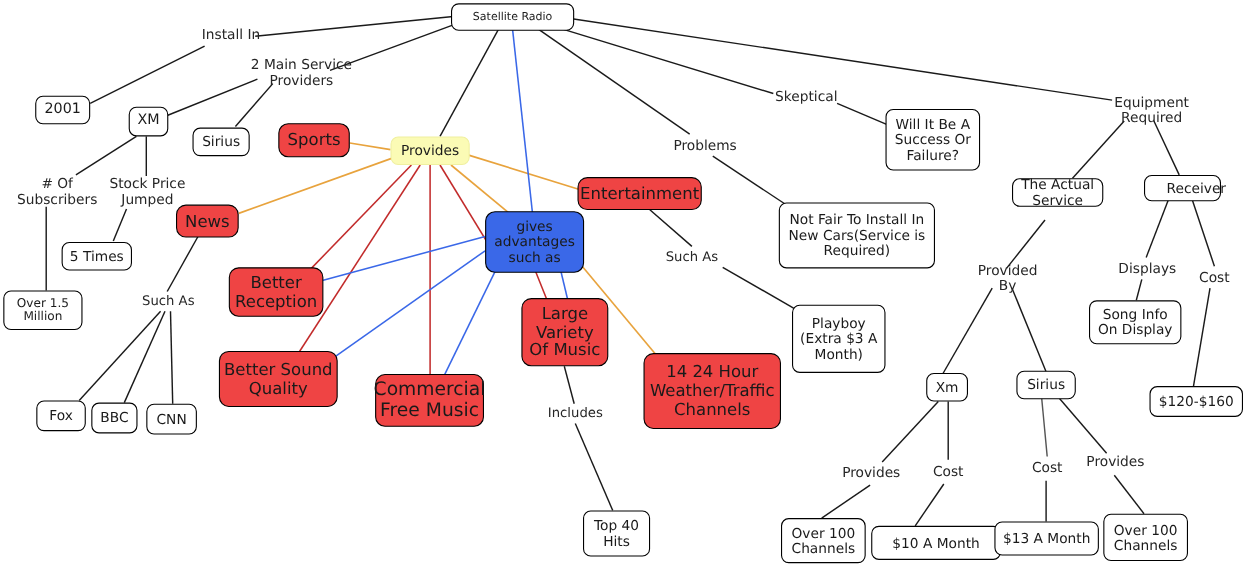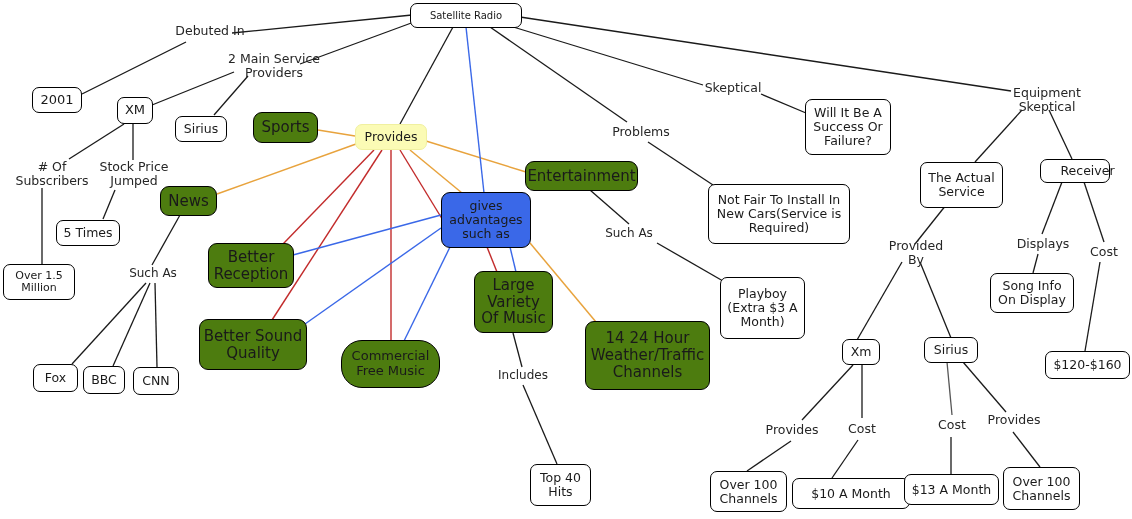--- a/index.html
+++ b/index.html
@@ -34,21 +34,21 @@
     line-height: 1.12;
     color: #1a1a1a;
     white-space: pre-line;
     border-radius: 7px;
   }
   .node.plain {
     background: #ffffff;
     border: 1.3px solid #000000;
   }
   .node.orange {
-    background: #4d7c0f;
+    background: #ef4444;
     border: 1.6px solid #000000;
     border-radius: 9px;
   }
   .node.blue {
     background: #3a68e8;
     border: 1.6px solid #000000;
     border-radius: 9px;
   }
   .node.yellow {
     background: #fbfbb5;
@@ -141,21 +141,21 @@
       <line x1="466" y1="27" x2="484" y2="193"></line>
       <line x1="441" y1="215" x2="293" y2="255"></line>
       <line x1="441" y1="228" x2="305" y2="324"></line>
       <line x1="450" y1="247" x2="404" y2="341"></line>
       <line x1="510" y1="247" x2="516" y2="272"></line>
     </g>
   </svg>
 
   <div class="node plain" style="left:410px; top:3px; width:112px; height:25px; font-size:10px;">Satellite Radio</div>
 
-  <div class="label" style="left:170px; top:22px; width:80px; height:18px; font-size:12.5px;">Debuted In</div>
+  <div class="label" style="left:170px; top:22px; width:80px; height:18px; font-size:12.5px;">Install In</div>
 
   <div class="label" style="left:222px; top:50px; width:104px; height:32px; font-size:12.5px;">2 Main Service
 Providers</div>
 
   <div class="node plain" style="left:32px; top:87px; width:50px; height:26px; font-size:13px;">2001</div>
 
   <div class="node plain" style="left:117px; top:97px; width:36px; height:27px; font-size:13px;">XM</div>
 
   <div class="node plain" style="left:175px; top:116px; width:52px; height:26px; font-size:12.5px;">Sirius</div>
 
@@ -189,21 +189,21 @@
   <div class="node blue" style="left:441px; top:192px; width:90px; height:56px; font-size:12.5px;">gives
 advantages
 such as</div>
 
   <div class="node orange" style="left:208px; top:243px; width:86px; height:45px; font-size:15px;">Better
 Reception</div>
 
   <div class="node orange" style="left:199px; top:319px; width:108px; height:51px; font-size:15px;">Better Sound
 Quality</div>
 
-  <div class="node orange" style="left:341px; top:340px; width:99px; height:48px; font-size:13px;border-radius:21px;">Commercial
+  <div class="node orange" style="left:341px; top:340px; width:99px; height:48px; font-size:17px;">Commercial
 Free Music</div>
 
   <div class="node orange" style="left:474px; top:271px; width:79px; height:62px; font-size:15px;">Large
 Variety
 Of Music</div>
 
   <div class="label" style="left:495px; top:367px; width:56px; height:18px; font-size:12px;">Includes</div>
 
   <div class="node plain" style="left:530px; top:464px; width:61px; height:42px; font-size:12.5px;">Top 40
 Hits</div>
@@ -224,23 +224,23 @@
 New Cars(Service is
 Required)</div>
 
   <div class="label" style="left:702px; top:79px; width:62px; height:18px; font-size:12.5px;">Skeptical</div>
 
   <div class="node plain" style="left:805px; top:99px; width:86px; height:56px; font-size:12.5px;">Will It Be A
 Success Or
 Failure?</div>
 
   <div class="label" style="left:1008px; top:84px; width:78px; height:32px; font-size:12.5px;">Equipment
-Skeptical</div>
-
-  <div class="node plain" style="left:920px; top:162px; width:83px; height:46px; font-size:12.5px;">The Actual
+Required</div>
+
+  <div class="node plain" style="left:920px; top:162px; width:83px; height:26px; font-size:12.5px;">The Actual
 Service</div>
 
   <div class="label" style="left:880px; top:244px; width:72px; height:18px; font-size:12.5px;">Provided By</div>
 
   <div class="node plain" style="left:842px; top:339px; width:38px; height:26px; font-size:12.5px;">Xm</div>
 
   <div class="node plain" style="left:924px; top:337px; width:54px; height:26px; font-size:12.5px;">Sirius</div>
 
   <div class="label" style="left:761px; top:421px; width:62px; height:18px; font-size:12.5px;">Provides</div>
 

